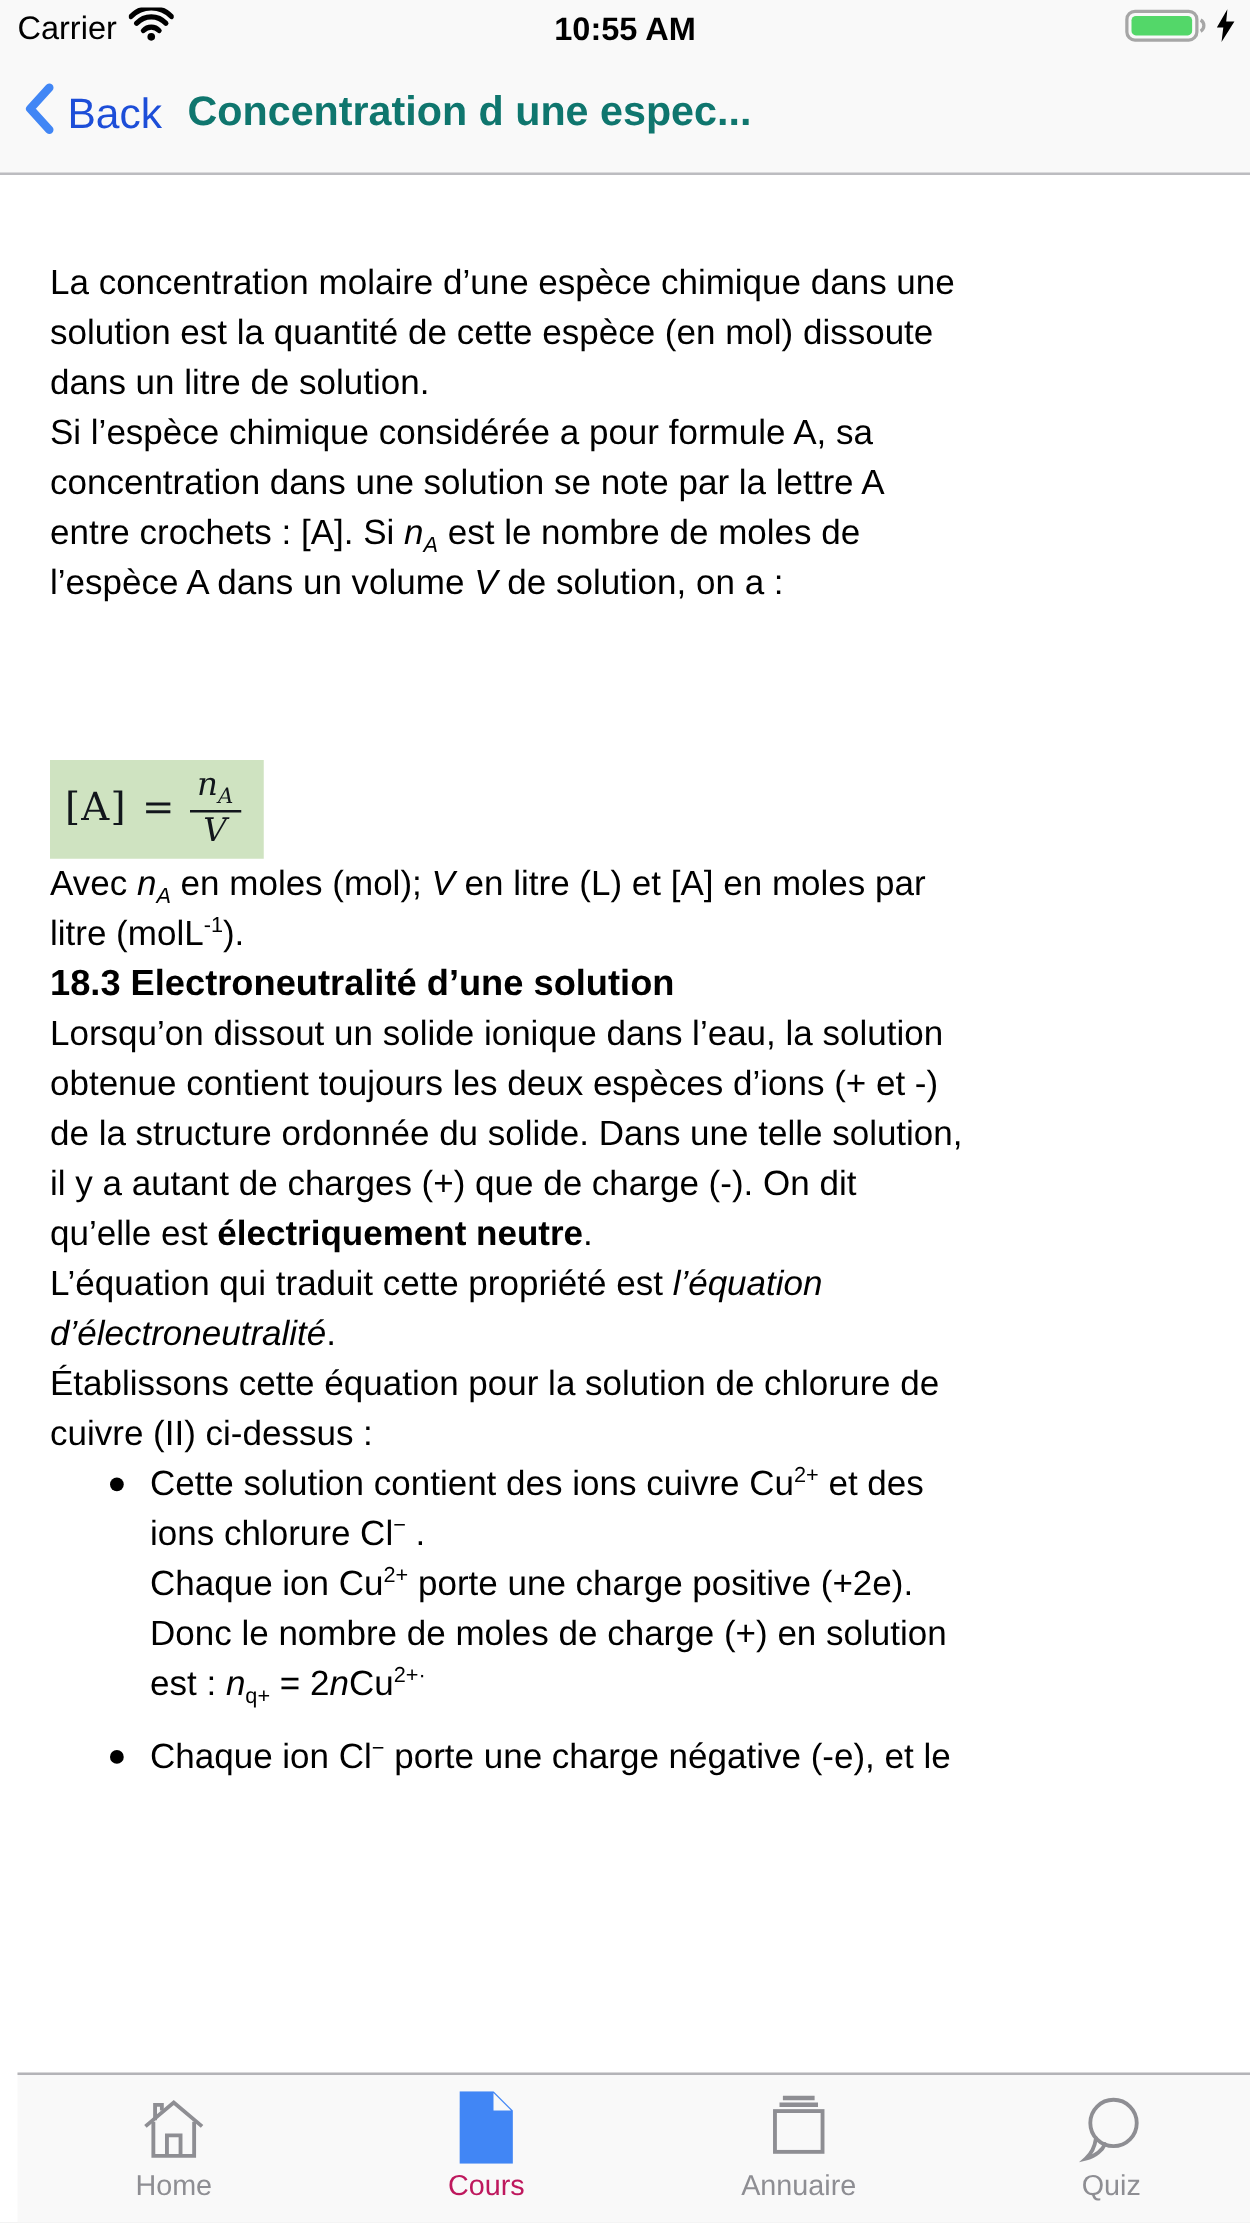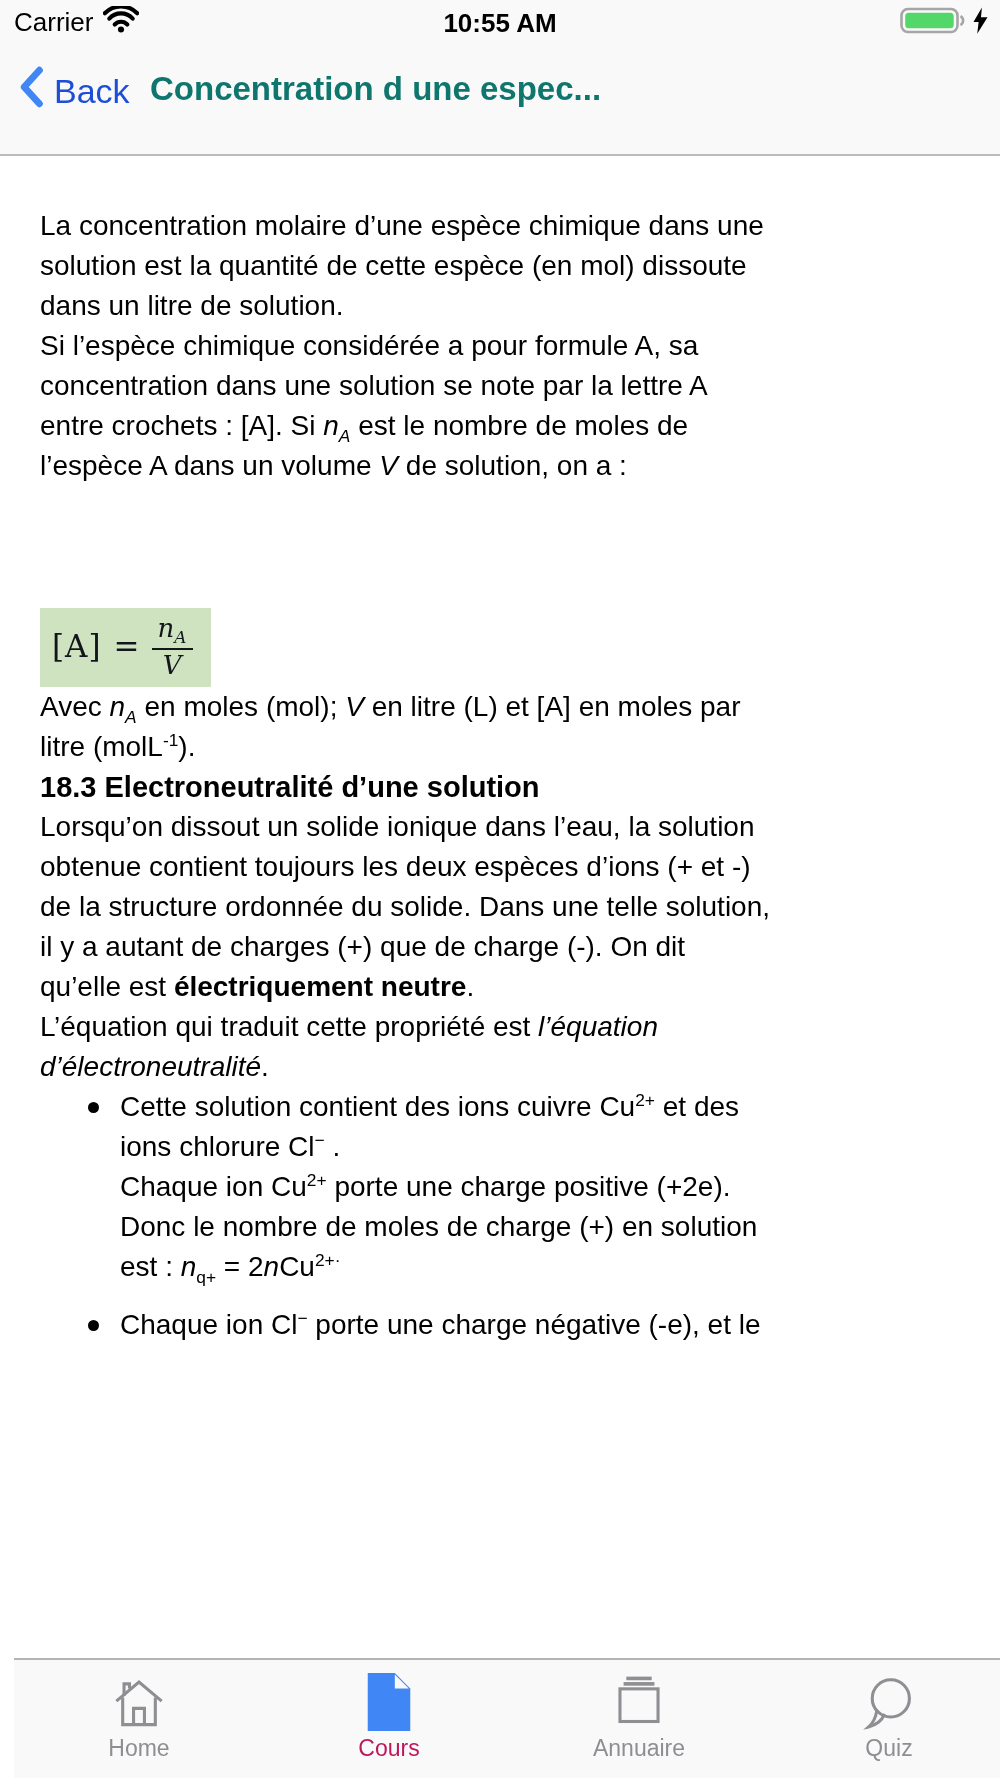--- a/index.html
+++ b/index.html
@@ -1,20 +1,20 @@
 <!DOCTYPE html>
 <html><head>
 <meta charset="utf-8">
 <style>
   html,body{margin:0;padding:0;background:#e9e9e9;}
   .screen{position:relative;width:1000px;height:1778px;background:#ffffff;overflow:hidden;
           font-family:"Liberation Sans",sans-serif;color:#000;margin:0 auto;}
 
   
-  .topbar{position:absolute;top:0;left:0;width:100%;height:156px;background:#f9f9f9;
+  .topbar{position:absolute;top:0;left:0;width:100%;height:140px;background:#f9f9f9;
           border-bottom:2px solid #bcbcc0;box-sizing:border-box;z-index:5;}
   .statusbar{position:relative;height:44px;}
   .sb-left{position:absolute;left:14px;top:6px;display:flex;align-items:center;gap:10px;}
   .carrier{font-size:26px;color:#000;}
   .sb-time{position:absolute;left:50%;transform:translateX(-50%);top:8px;font-size:26px;font-weight:bold;}
   .sb-right{position:absolute;right:12px;top:7px;display:flex;align-items:center;gap:7px;}
   .navrow{position:relative;height:110px;}
   .back{position:absolute;left:18px;top:22px;display:flex;align-items:center;gap:10px;
         color:#1d4ed8;font-size:34px;cursor:pointer;background:none;border:none;padding:0;
         font-family:"Liberation Sans",sans-serif;}
@@ -117,20 +117,21 @@
           <span class="f-lhs">[A]</span>
           <span class="f-op">=</span>
           <span class="frac">
             <span class="frac-num">n<span class="vsub">A</span></span>
             <span class="frac-den">V</span>
           </span>
         </span></div>
       <p data-name="units"><span>Avec </span><span class="seg-i">n</span><span class="seg-isub">A</span><span> en moles (mol); </span><span class="seg-i">V</span><span> en litre (L) et [A] en moles par</span><br><span>litre (molL</span><span class="seg-sup">-1</span><span>).</span></p>
       <h2 data-name="section-heading"><span>18.3 Electroneutralité d’une solution</span></h2>
       <p data-name="electroneutrality"><span>Lorsqu’on dissout un solide ionique dans l’eau, la solution</span><br><span>obtenue contient toujours les deux espèces d’ions (+ et -)</span><br><span>de la structure ordonnée du solide. Dans une telle solution,</span><br><span>il y a autant de charges (+) que de charge (-). On dit</span><br><span>qu’elle est </span><span class="seg-bi">électriquement neutre</span><span>.</span><br><span>L’équation qui traduit cette propriété est </span><span class="seg-i">l’équation</span><br><span class="seg-i">d’électroneutralité</span><span>.</span></p>
+      <p data-name="etablissons"><span>Établissons cette équation pour la solution de chlorure de</span><br><span>cuivre (II) ci-dessus :</span></p>
       <ul data-name="ion-list">
         <li data-name="list-item"><span>Cette solution contient des ions cuivre Cu</span><span class="seg-sup">2+</span><span> et des</span><br><span>ions chlorure Cl</span><span class="seg-sup">−</span><span> .</span><br><span>Chaque ion Cu</span><span class="seg-sup">2+</span><span> porte une charge positive (+2e).</span><br><span>Donc le nombre de moles de charge (+) en solution</span><br><span>est : </span><span class="seg-i">n</span><span class="seg-sub">q+</span><span> = 2</span><span class="seg-i">n</span><span>Cu</span><span class="seg-sup">2+·</span></li>
         <li data-name="list-item"><span>Chaque ion Cl</span><span class="seg-sup">−</span><span> porte une charge négative (-e), et le</span></li>
       </ul>
     </div>
 
   <div class="tabbar" data-name="tab-bar">
     <div class="tab" data-name="tab-home">
       <span class="ticon" data-name="home-icon">
         <svg width="58" height="58" viewBox="0 0 64 64">

